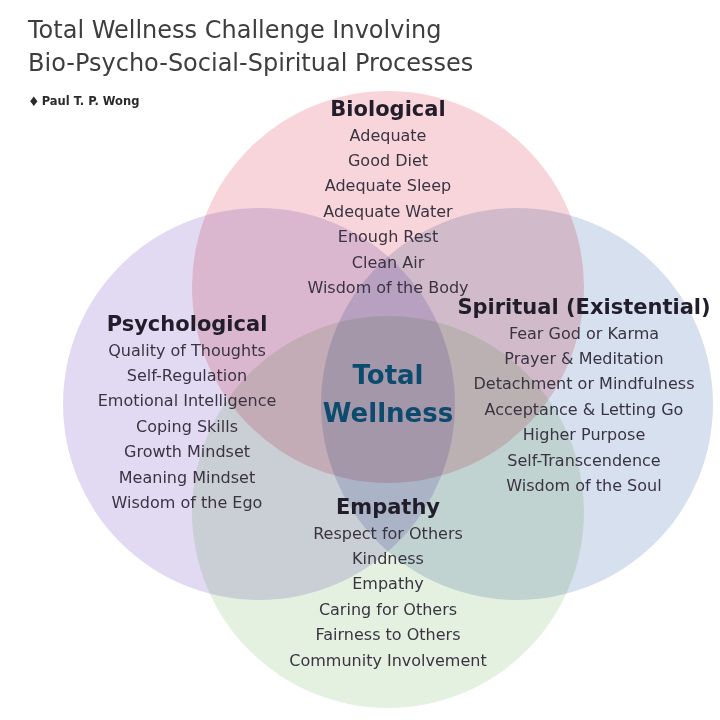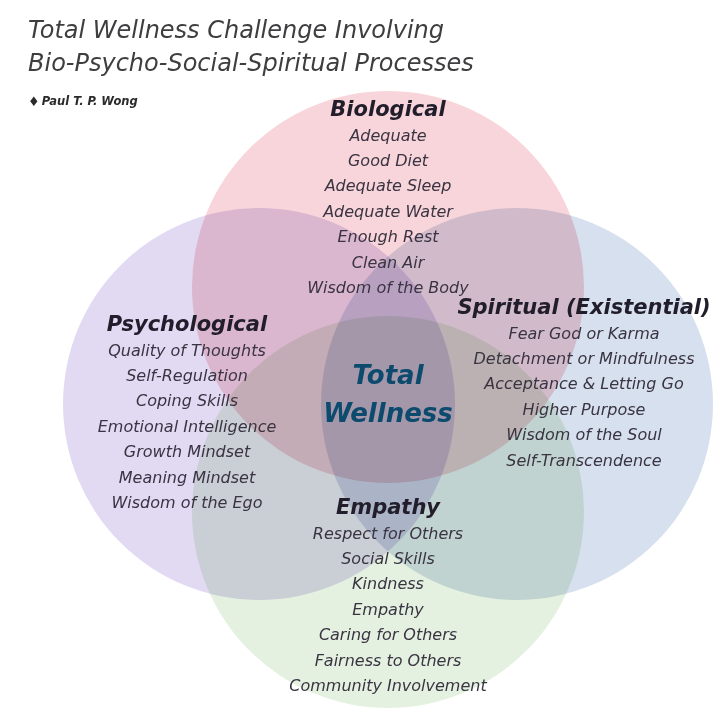--- a/index.html
+++ b/index.html
@@ -1,17 +1,17 @@
 <!DOCTYPE html>
 <html><head>
 <meta charset="utf-8">
 <style>
   html,body{margin:0;padding:0;}
   body{background:#ffffff;font-family:"DejaVu Sans","Liberation Sans",sans-serif;}
-  #canvas{position:relative;width:720px;height:720px;background:#ffffff;overflow:hidden;font-style:italic;}
+  #canvas{position:relative;width:720px;height:720px;background:#ffffff;overflow:hidden;}
 
   
   .circle{position:absolute;width:392px;height:392px;border-radius:50%;
           mix-blend-mode:multiply;opacity:0.88;}
   #c-bio{left:192px;top:91px;}
   #c-psy{left:63px;top:208px;}
   #c-spi{left:321px;top:208px;}
   #c-soc{left:192px;top:316px;}
 
   
@@ -59,41 +59,41 @@
     <div class="item">Adequate Water</div>
     <div class="item">Enough Rest</div>
     <div class="item">Clean Air</div>
     <div class="item">Wisdom of the Body</div>
   </div>
 
   <div class="block" id="b-psy">
     <div class="heading">Psychological</div>
     <div class="item">Quality of Thoughts</div>
     <div class="item">Self-Regulation</div>
+    <div class="item">Emotional Intelligence</div>
     <div class="item">Coping Skills</div>
-    <div class="item">Emotional Intelligence</div>
     <div class="item">Growth Mindset</div>
     <div class="item">Meaning Mindset</div>
     <div class="item">Wisdom of the Ego</div>
   </div>
 
   <div class="block" id="b-spi">
     <div class="heading">Spiritual (Existential)</div>
     <div class="item">Fear God or Karma</div>
+    <div class="item">Prayer &amp; Meditation</div>
     <div class="item">Detachment or Mindfulness</div>
     <div class="item">Acceptance &amp; Letting Go</div>
     <div class="item">Higher Purpose</div>
+    <div class="item">Self-Transcendence</div>
     <div class="item">Wisdom of the Soul</div>
-    <div class="item">Self-Transcendence</div>
   </div>
 
   <div class="block" id="b-soc">
     <div class="heading">Empathy</div>
     <div class="item">Respect for Others</div>
-    <div class="item">Social Skills</div>
     <div class="item">Kindness</div>
     <div class="item">Empathy</div>
     <div class="item">Caring for Others</div>
     <div class="item">Fairness to Others</div>
     <div class="item">Community Involvement</div>
   </div>
 
   <div class="block" id="center-label">
     <div>Total</div>
     <div>Wellness</div>

